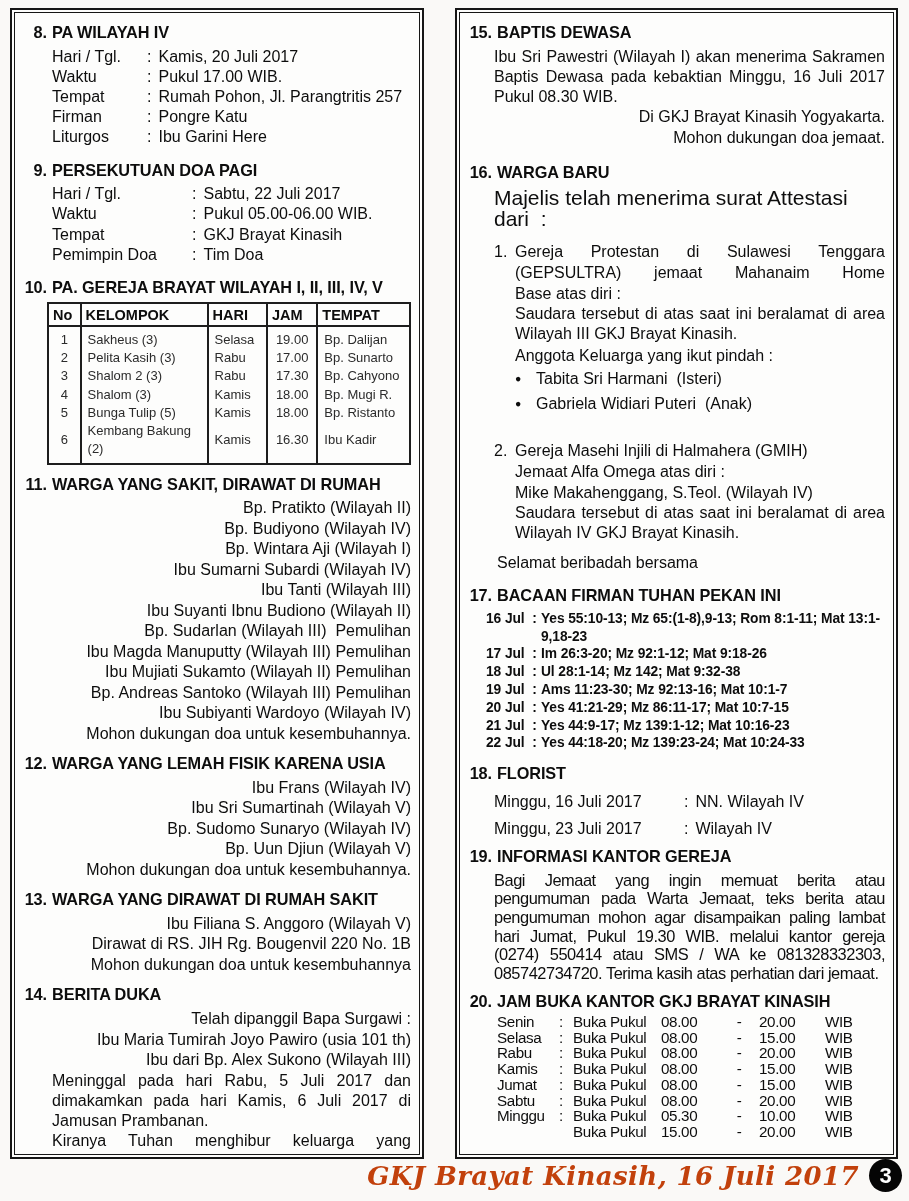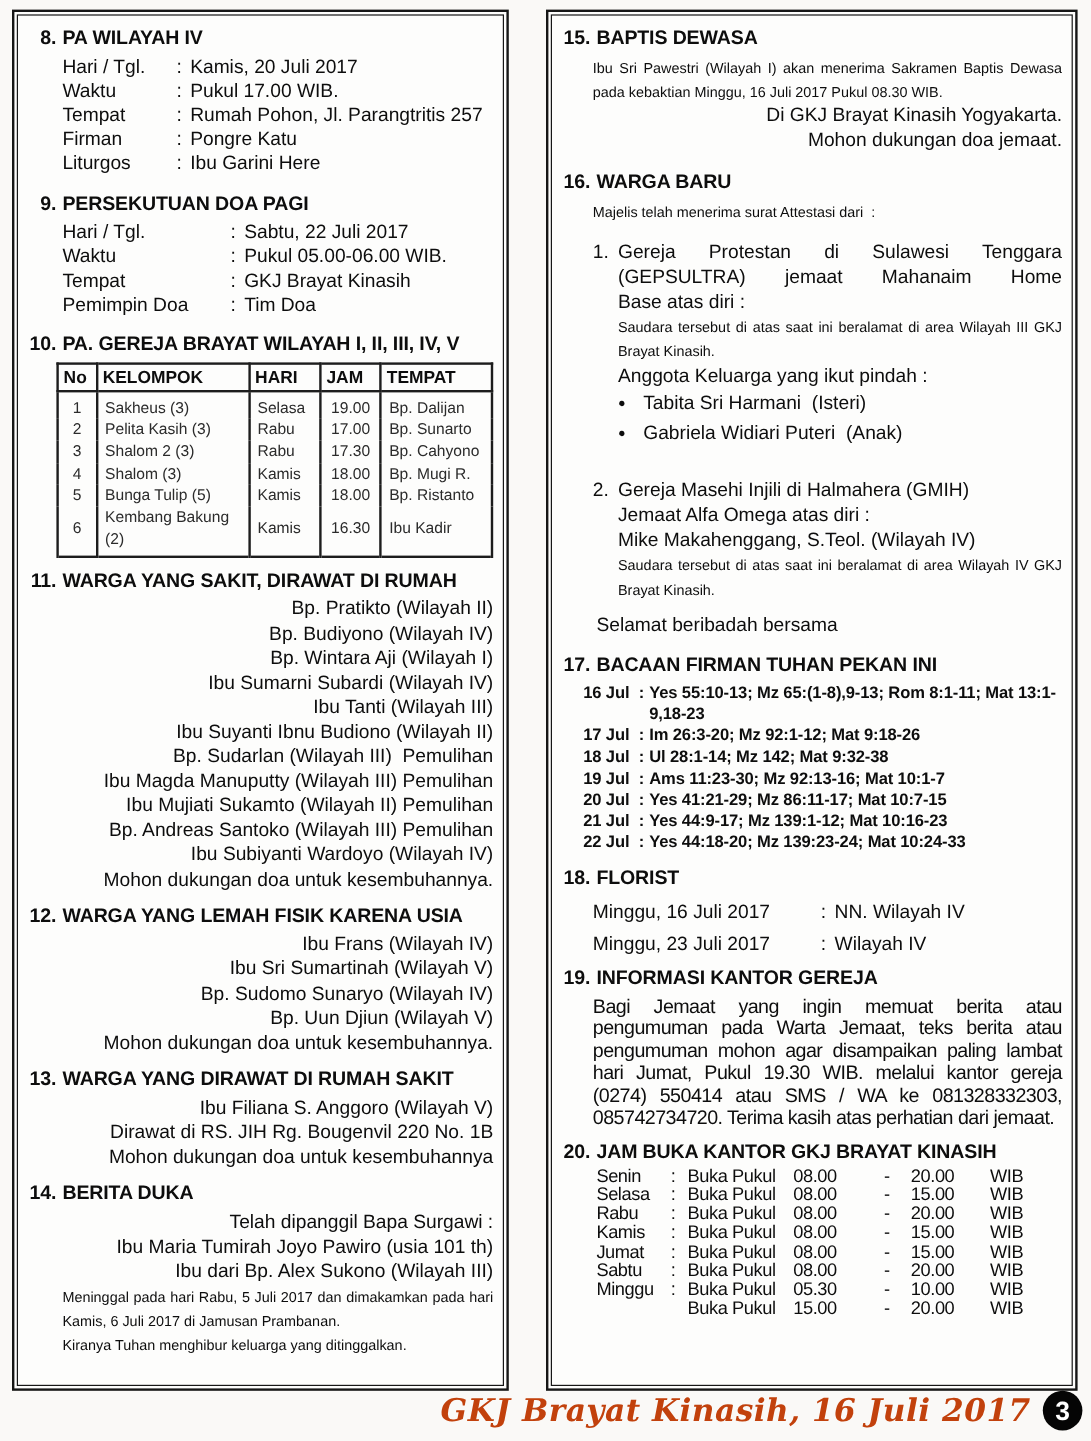--- a/index.html
+++ b/index.html
@@ -24,33 +24,33 @@
   .kv { display:flex; font-size:16px; line-height:20.2px; }
   .kv .k { flex:none; white-space:pre; }
   .kv .c { flex:none; padding-right:7px; }
   .kv .v { flex:1; white-space:pre-wrap; }
   .k96  .k { width:95px; }
   .k140 .k { width:140px; }
   .k190 .k { width:190px; }
   .sp-rows .kv { margin-bottom:7px; }
 
   .line { font-size:16px; line-height:20.5px; white-space:pre-wrap;text-align:right; }
-  .just { font-size:12px; line-height:20.3px; text-align:justify; }
+  .just { font-size:16px; line-height:20.3px; text-align:justify; }
   p { margin:0; }
 
   
   .tbl { border-collapse:collapse; margin:3px 0 2px 24px; border:2px solid #1d1d1d; }
   .tbl th { border:2px solid #1d1d1d; font-size:14.5px; font-weight:700; padding:3px 4px 2px; text-align:left; }
   .tbl td { border-left:2px solid #1d1d1d; border-right:2px solid #1d1d1d; font-size:13px; color:#2b2b2b; padding:0 6px; line-height:18.3px; }
   .tbl tbody tr:first-child td { padding-top:4px; }
   .tbl tbody tr:last-child td  { padding-bottom:4px; }
   .tbl td.ctr { text-align:center; }
 
   
-  .intro { font-size:12px; line-height:21px; margin:2px 0 12px; white-space:pre-wrap; }
+  .intro { font-size:21px; line-height:21px; margin:2px 0 12px; white-space:pre-wrap; }
   .numbered-item { display:flex; margin-bottom:24px; }
   .numbered-item .inum { flex:none; width:21px; font-size:16px; line-height:21px; }
   .ibody { flex:1; font-size:16px; line-height:21px; }
   .ibody p { margin:0; }
   .jline { text-align:justify; text-align-last:justify; }
   .bullet { display:flex; line-height:25px; font-size:16px; }
   .bullet .dot { flex:none; width:21px; font-size:10.5px; }
   .closing { font-size:16px; line-height:20px; margin-top:10px; margin-left:29px; white-space:pre-wrap; }
 
   

